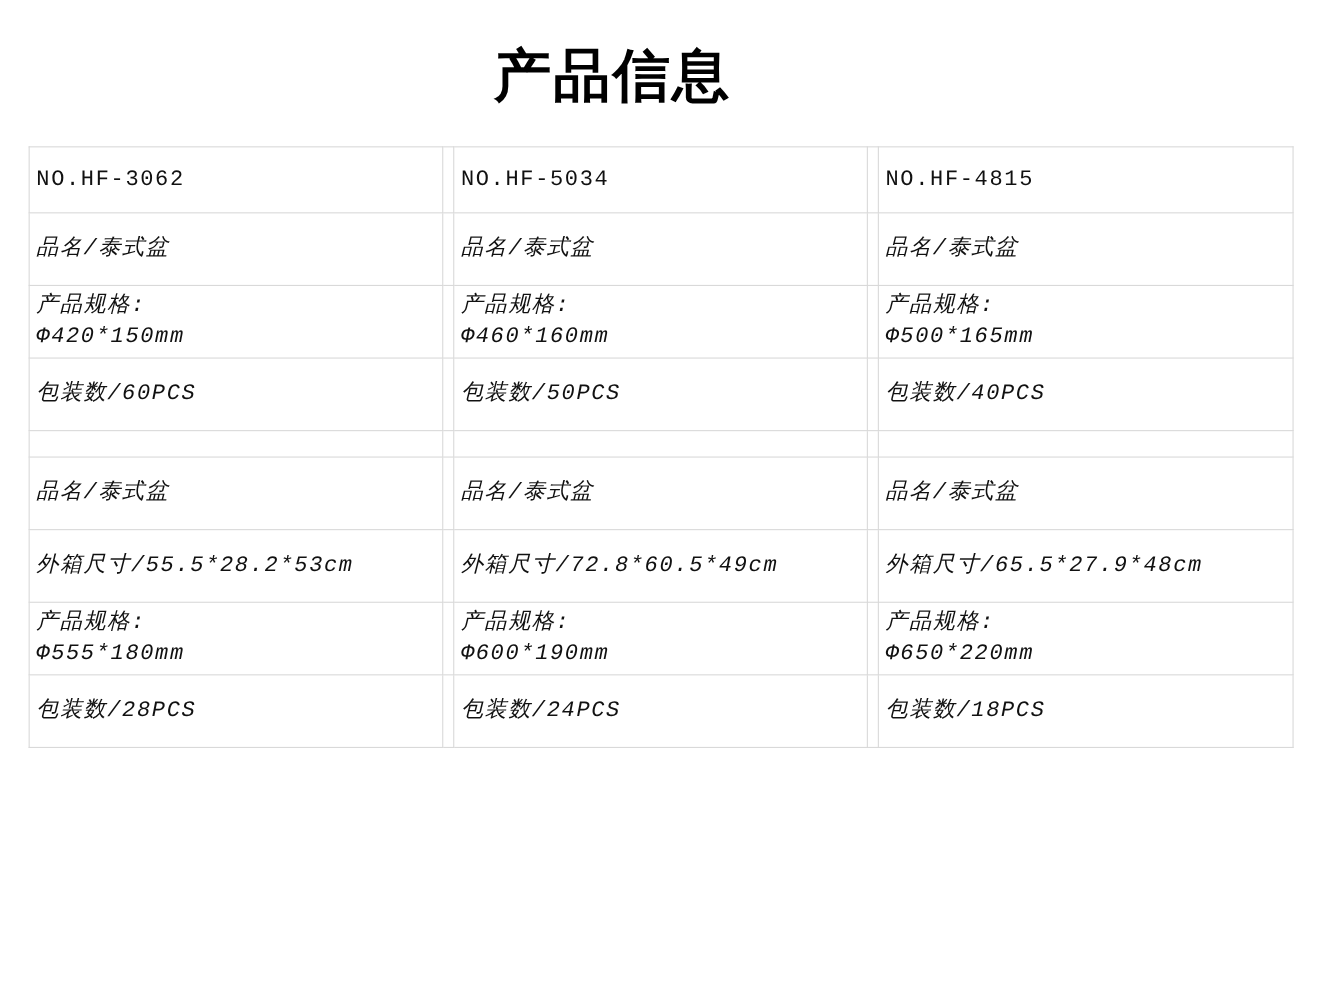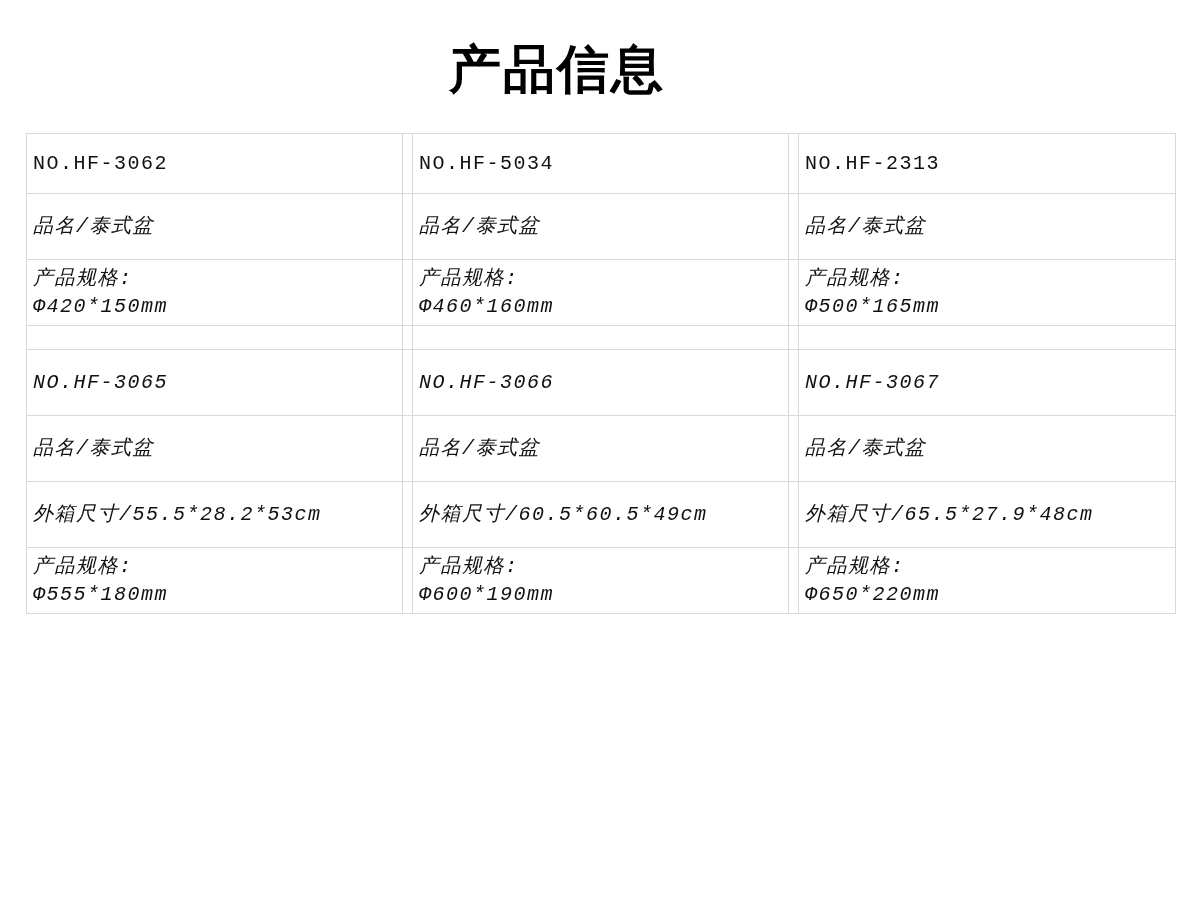--- a/index.html
+++ b/index.html
@@ -60,21 +60,21 @@
       <col style="width:10px">
       <col style="width:377px">
   </colgroup>
 
   <tbody>
       <tr class="r-first">
     <td>NO.HF-3062</td>
     <td class="sp"></td>
     <td>NO.HF-5034</td>
     <td class="sp"></td>
-    <td>NO.HF-2313</td>
+    <td>NO.HF-4815</td>
   </tr>
   <tr class="r">
     <td>品名/泰式盆</td>
     <td class="sp"></td>
     <td>品名/泰式盆</td>
     <td class="sp"></td>
     <td>品名/泰式盆</td>
   </tr>
   <tr class="r">
     <td>
@@ -85,60 +85,67 @@
     <td>
       <div>产品规格:</div>
       <div>Φ460*160mm</div>
     </td>
     <td class="sp"></td>
     <td>
       <div>产品规格:</div>
       <div>Φ500*165mm</div>
     </td>
   </tr>
+  <tr class="r">
+    <td>包装数/60PCS</td>
+    <td class="sp"></td>
+    <td>包装数/50PCS</td>
+    <td class="sp"></td>
+    <td>包装数/40PCS</td>
+  </tr>
 
   <tr class="r-spacer">
     <td class="sp"></td>
     <td class="sp"></td>
     <td class="sp"></td>
     <td class="sp"></td>
     <td class="sp"></td>
   </tr>
 
   <tr class="r">
-    <td>NO.HF-3065</td>
-    <td class="sp"></td>
-    <td>NO.HF-3066</td>
-    <td class="sp"></td>
-    <td>NO.HF-3067</td>
-  </tr>
-  <tr class="r">
     <td>品名/泰式盆</td>
     <td class="sp"></td>
     <td>品名/泰式盆</td>
     <td class="sp"></td>
     <td>品名/泰式盆</td>
   </tr>
   <tr class="r">
     <td>外箱尺寸/55.5*28.2*53cm</td>
     <td class="sp"></td>
-    <td>外箱尺寸/60.5*60.5*49cm</td>
+    <td>外箱尺寸/72.8*60.5*49cm</td>
     <td class="sp"></td>
     <td>外箱尺寸/65.5*27.9*48cm</td>
   </tr>
   <tr class="r">
     <td>
       <div>产品规格:</div>
       <div>Φ555*180mm</div>
     </td>
     <td class="sp"></td>
     <td>
       <div>产品规格:</div>
       <div>Φ600*190mm</div>
     </td>
     <td class="sp"></td>
     <td>
       <div>产品规格:</div>
       <div>Φ650*220mm</div>
     </td>
   </tr>
+  <tr class="r">
+    <td>包装数/28PCS</td>
+    <td class="sp"></td>
+    <td>包装数/24PCS</td>
+    <td class="sp"></td>
+    <td>包装数/18PCS</td>
+  </tr>
 </tbody>
   </table>
 
 </body></html>

